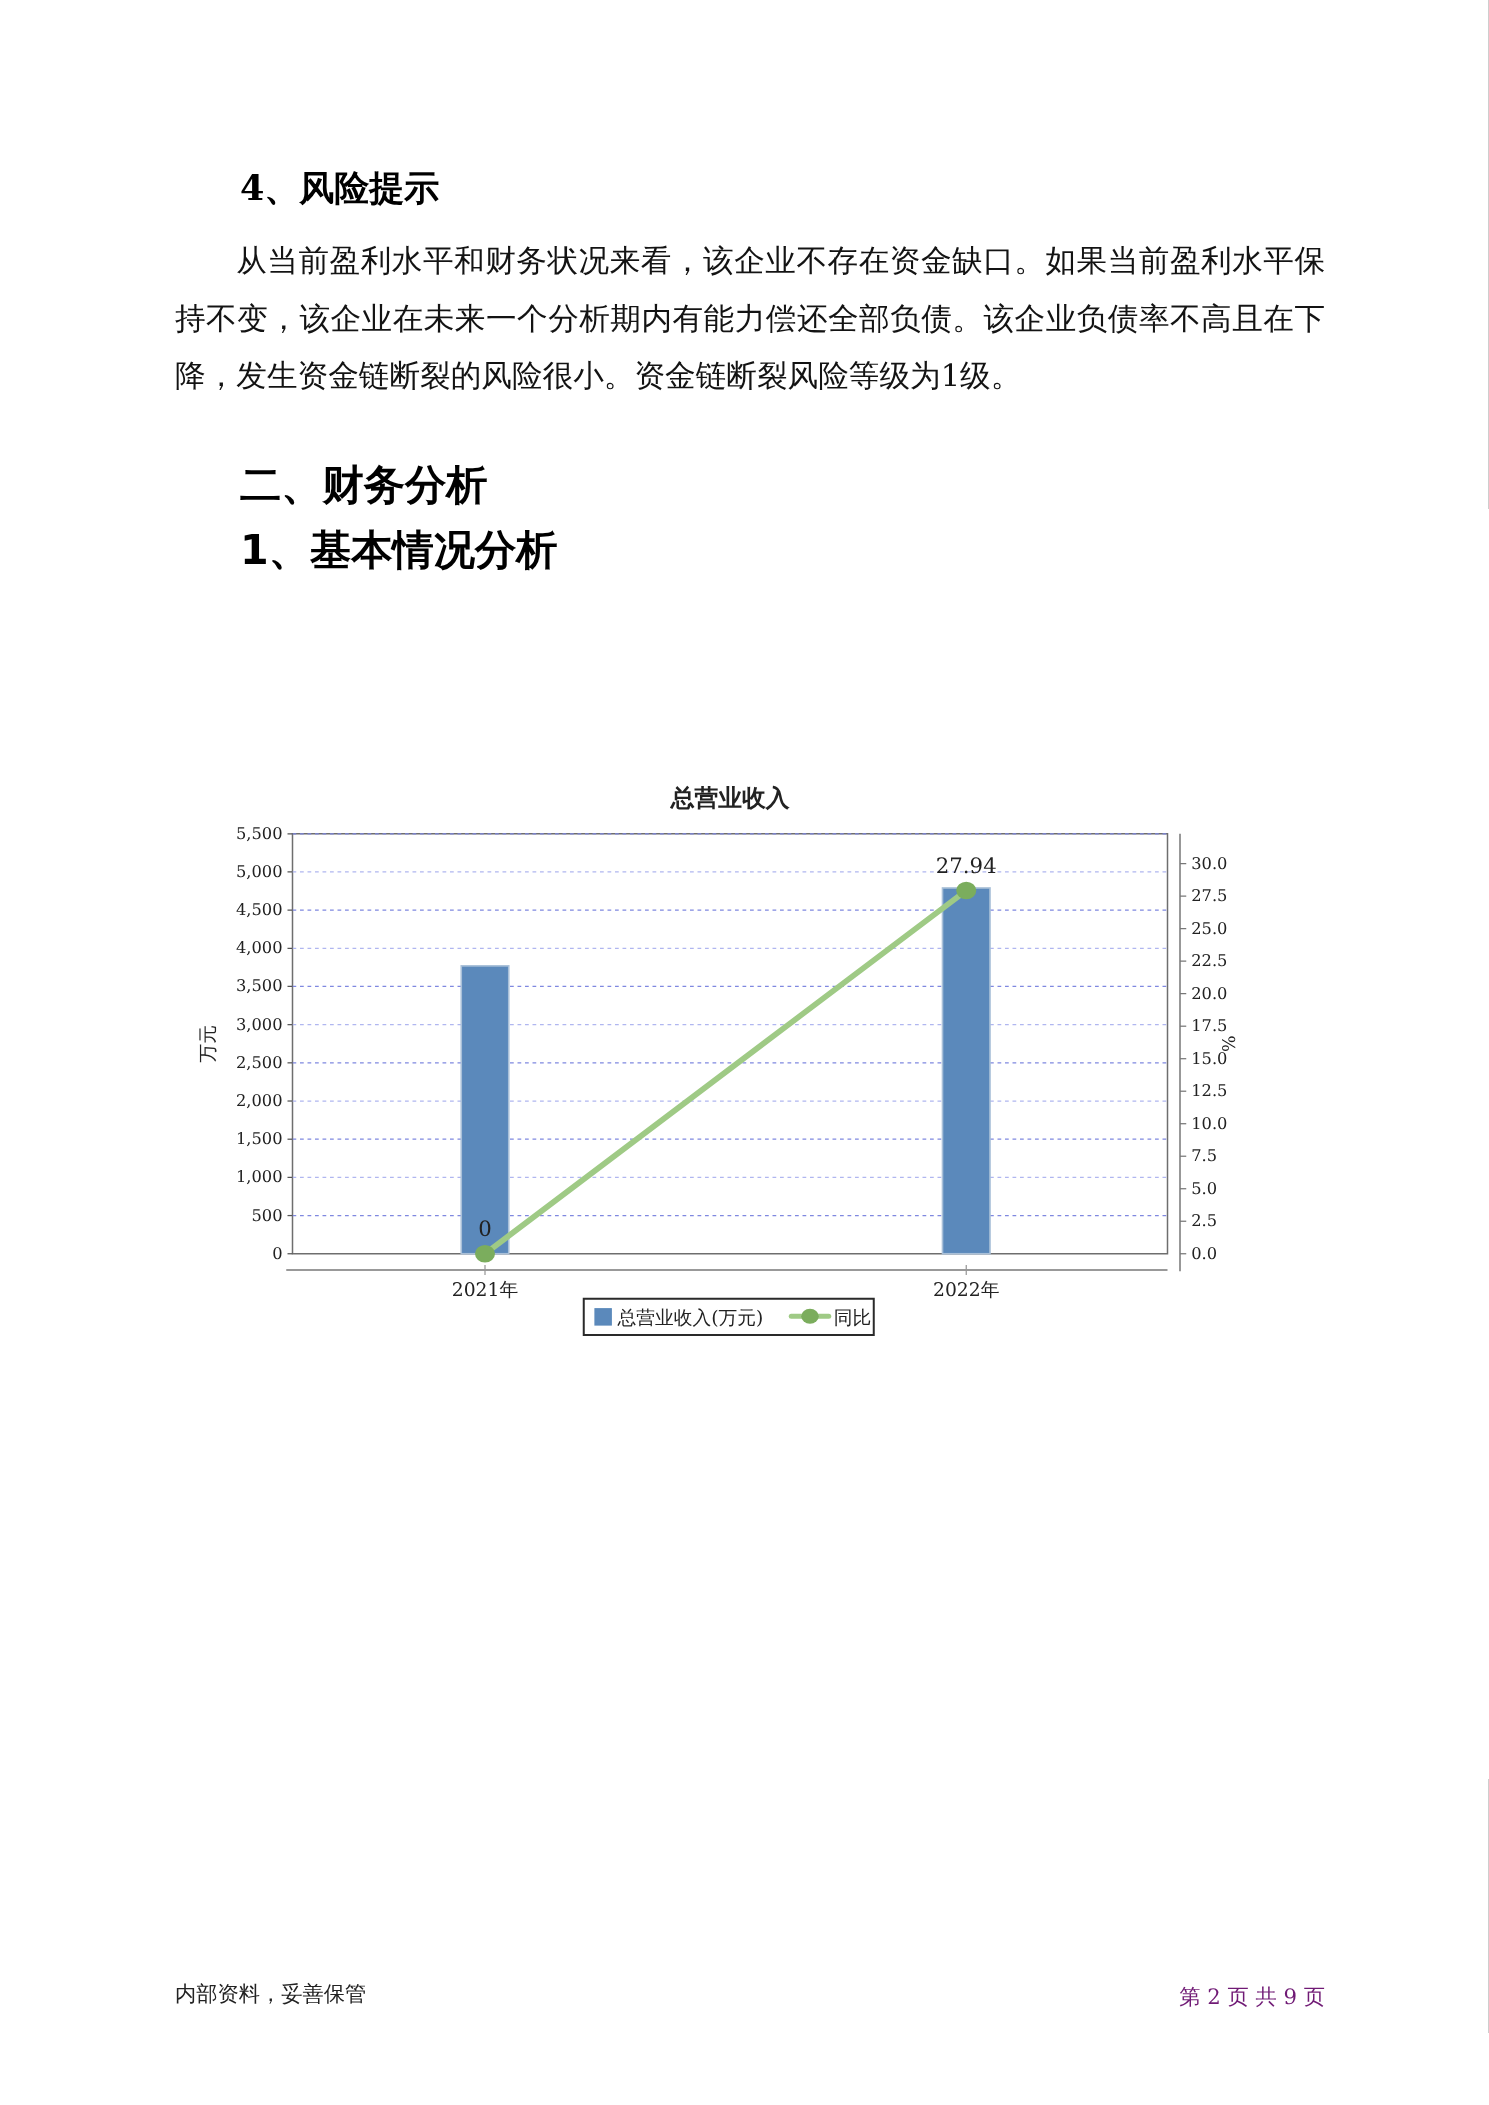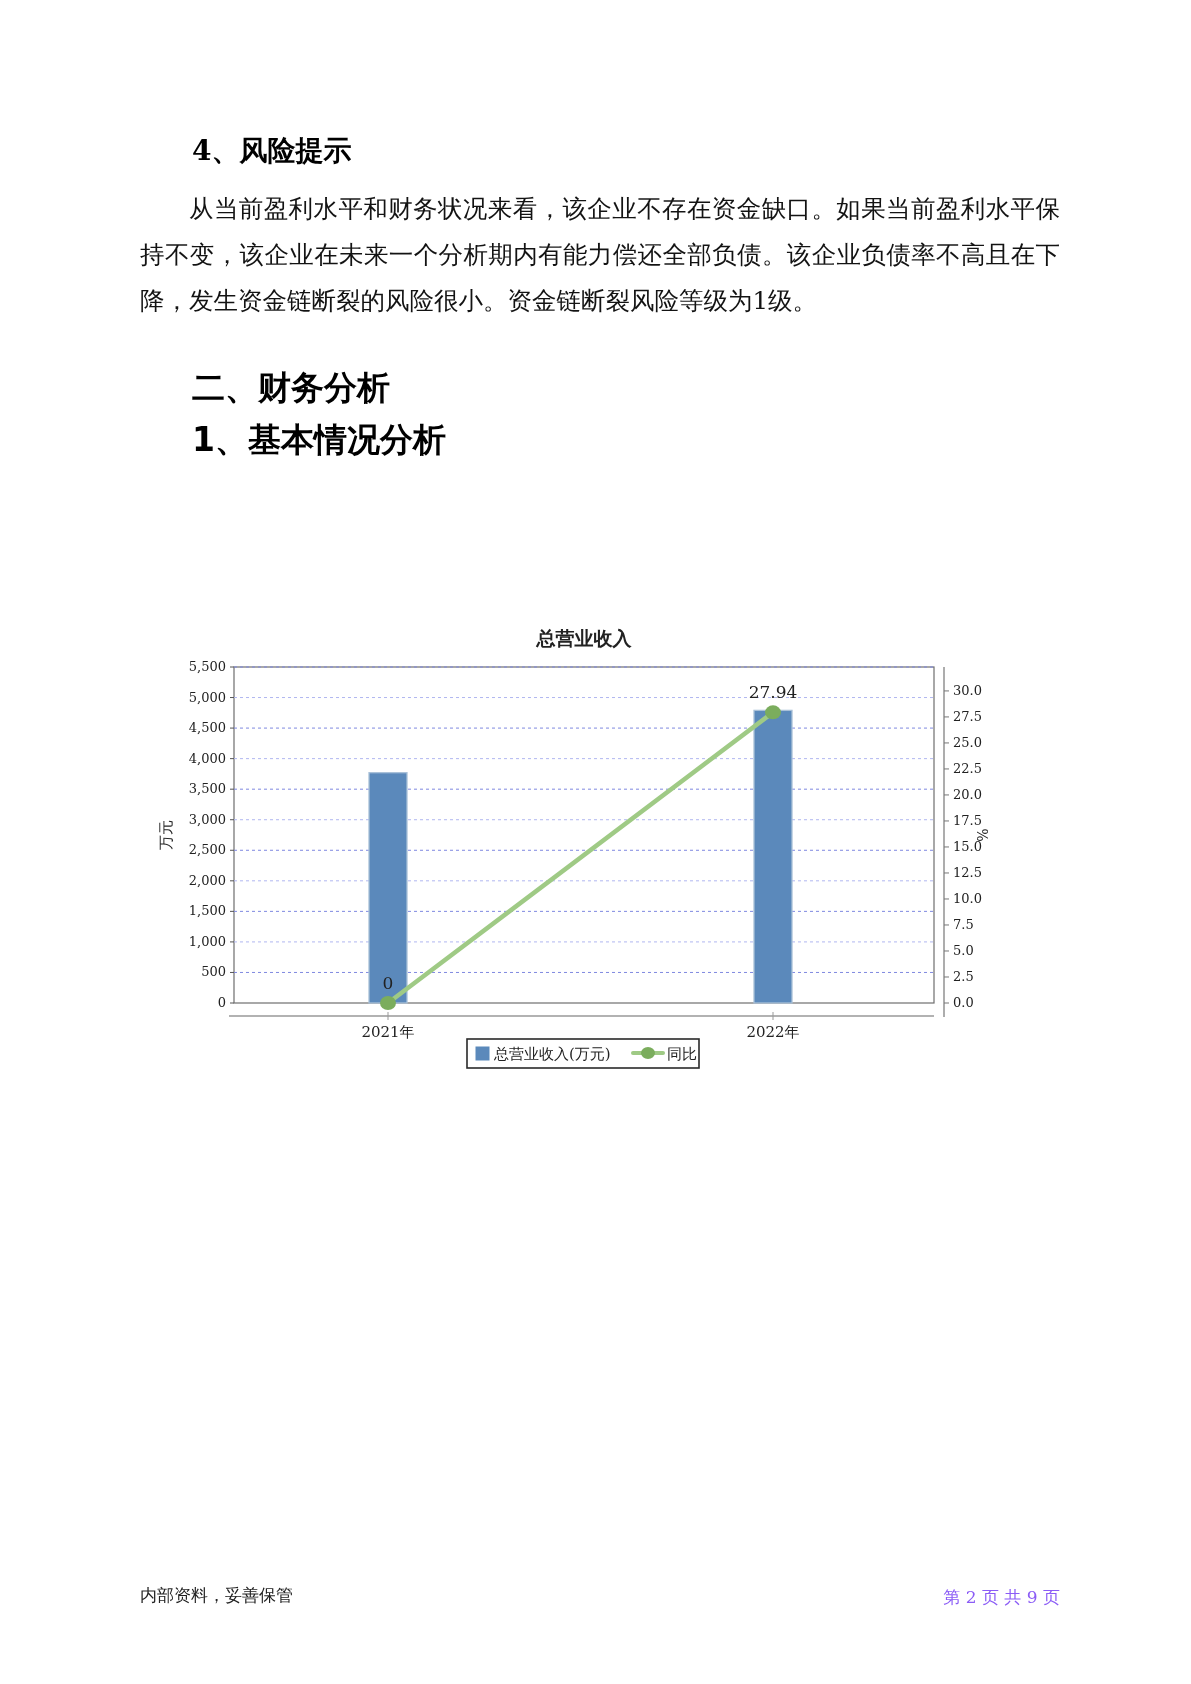--- a/index.html
+++ b/index.html
@@ -3,21 +3,21 @@
 <meta charset="utf-8">
 <style>
   html,body{margin:0;padding:0;background:#888;}
   .page{position:relative;width:1191px;height:1684px;background:#ffffff;margin:0 auto;overflow:hidden;
         font-family:"DejaVu Serif","Liberation Serif",serif;color:#111;}
   .abs{position:absolute;}
   .h-main{font-family:"DejaVu Sans","Liberation Sans",sans-serif;font-weight:bold;font-size:33px;color:#000;}
   .h-serif{font-family:"DejaVu Serif","Liberation Serif",serif;font-weight:bold;font-size:28px;color:#000;}
   .body-text{font-size:24.5px;line-height:46px;text-align:justify;text-indent:2em;color:#131313;}
   .footer-left{font-family:"DejaVu Sans","Liberation Sans",sans-serif;font-size:17px;color:#222;}
-  .footer-right{font-size:17px;color:#8b5cf6;}
+  .footer-right{font-size:17px;color:#701a75;}
   svg text{font-family:"DejaVu Serif","Liberation Serif",serif;fill:#222;}
 </style>
 </head>
 <body>
 
 <div class="page">
 
   <div class="abs h-serif" style="left:192px;top:132px;">4、风险提示</div>
 
   <div class="abs body-text" style="left:140px;top:186px;width:920px;">从当前盈利水平和财务状况来看，该企业不存在资金缺口。如果当前盈利水平保持不变，该企业在未来一个分析期内有能力偿还全部负债。该企业负债率不高且在下降，发生资金链断裂的风险很小。资金链断裂风险等级为1级。</div>

